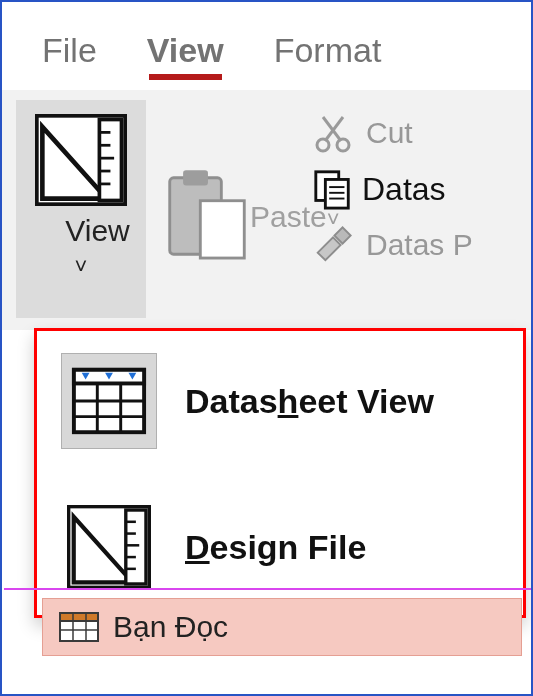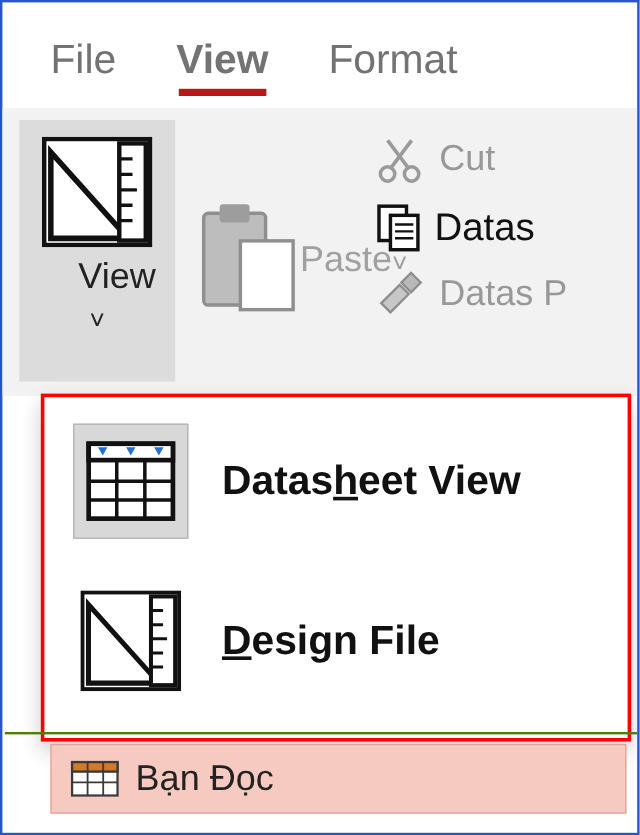--- a/index.html
+++ b/index.html
@@ -129,21 +129,21 @@
     left: 32px;
     top: 326px;
     width: 492px;
     height: 290px;
     background: #fff;
     border: 3px solid #ff0000;
     box-shadow: 0 8px 16px rgba(0,0,0,.2);
     padding: 22px 24px;
     display: flex;
     flex-direction: column;
-    gap: 37px;
+    gap: 50px;
   }
   .dd-item {
     display: flex;
     align-items: center;
     gap: 28px;
     cursor: pointer;
   }
   .dd-item .dd-icon {
     width: 96px;
     height: 96px;
@@ -157,24 +157,24 @@
     font-size: 34px;
     font-weight: 600;
     color: #111;
   }
   .u { text-decoration: underline; }
 
   
   .nav-pane {
     position: absolute;
     left: 2px;
-    top: 608px;
+    top: 586px;
     width: 529px;
     height: 76px;
-    border-top: 2px solid #4d7c0f;
+    border-top: 2px solid #d946ef;
   }
   .table-item {
     position: absolute;
     left: 38px;
     top: 8px;
     width: 480px;
     height: 58px;
     background: #f6c9c1;
     border: 1px solid #e59f93;
     display: flex;

